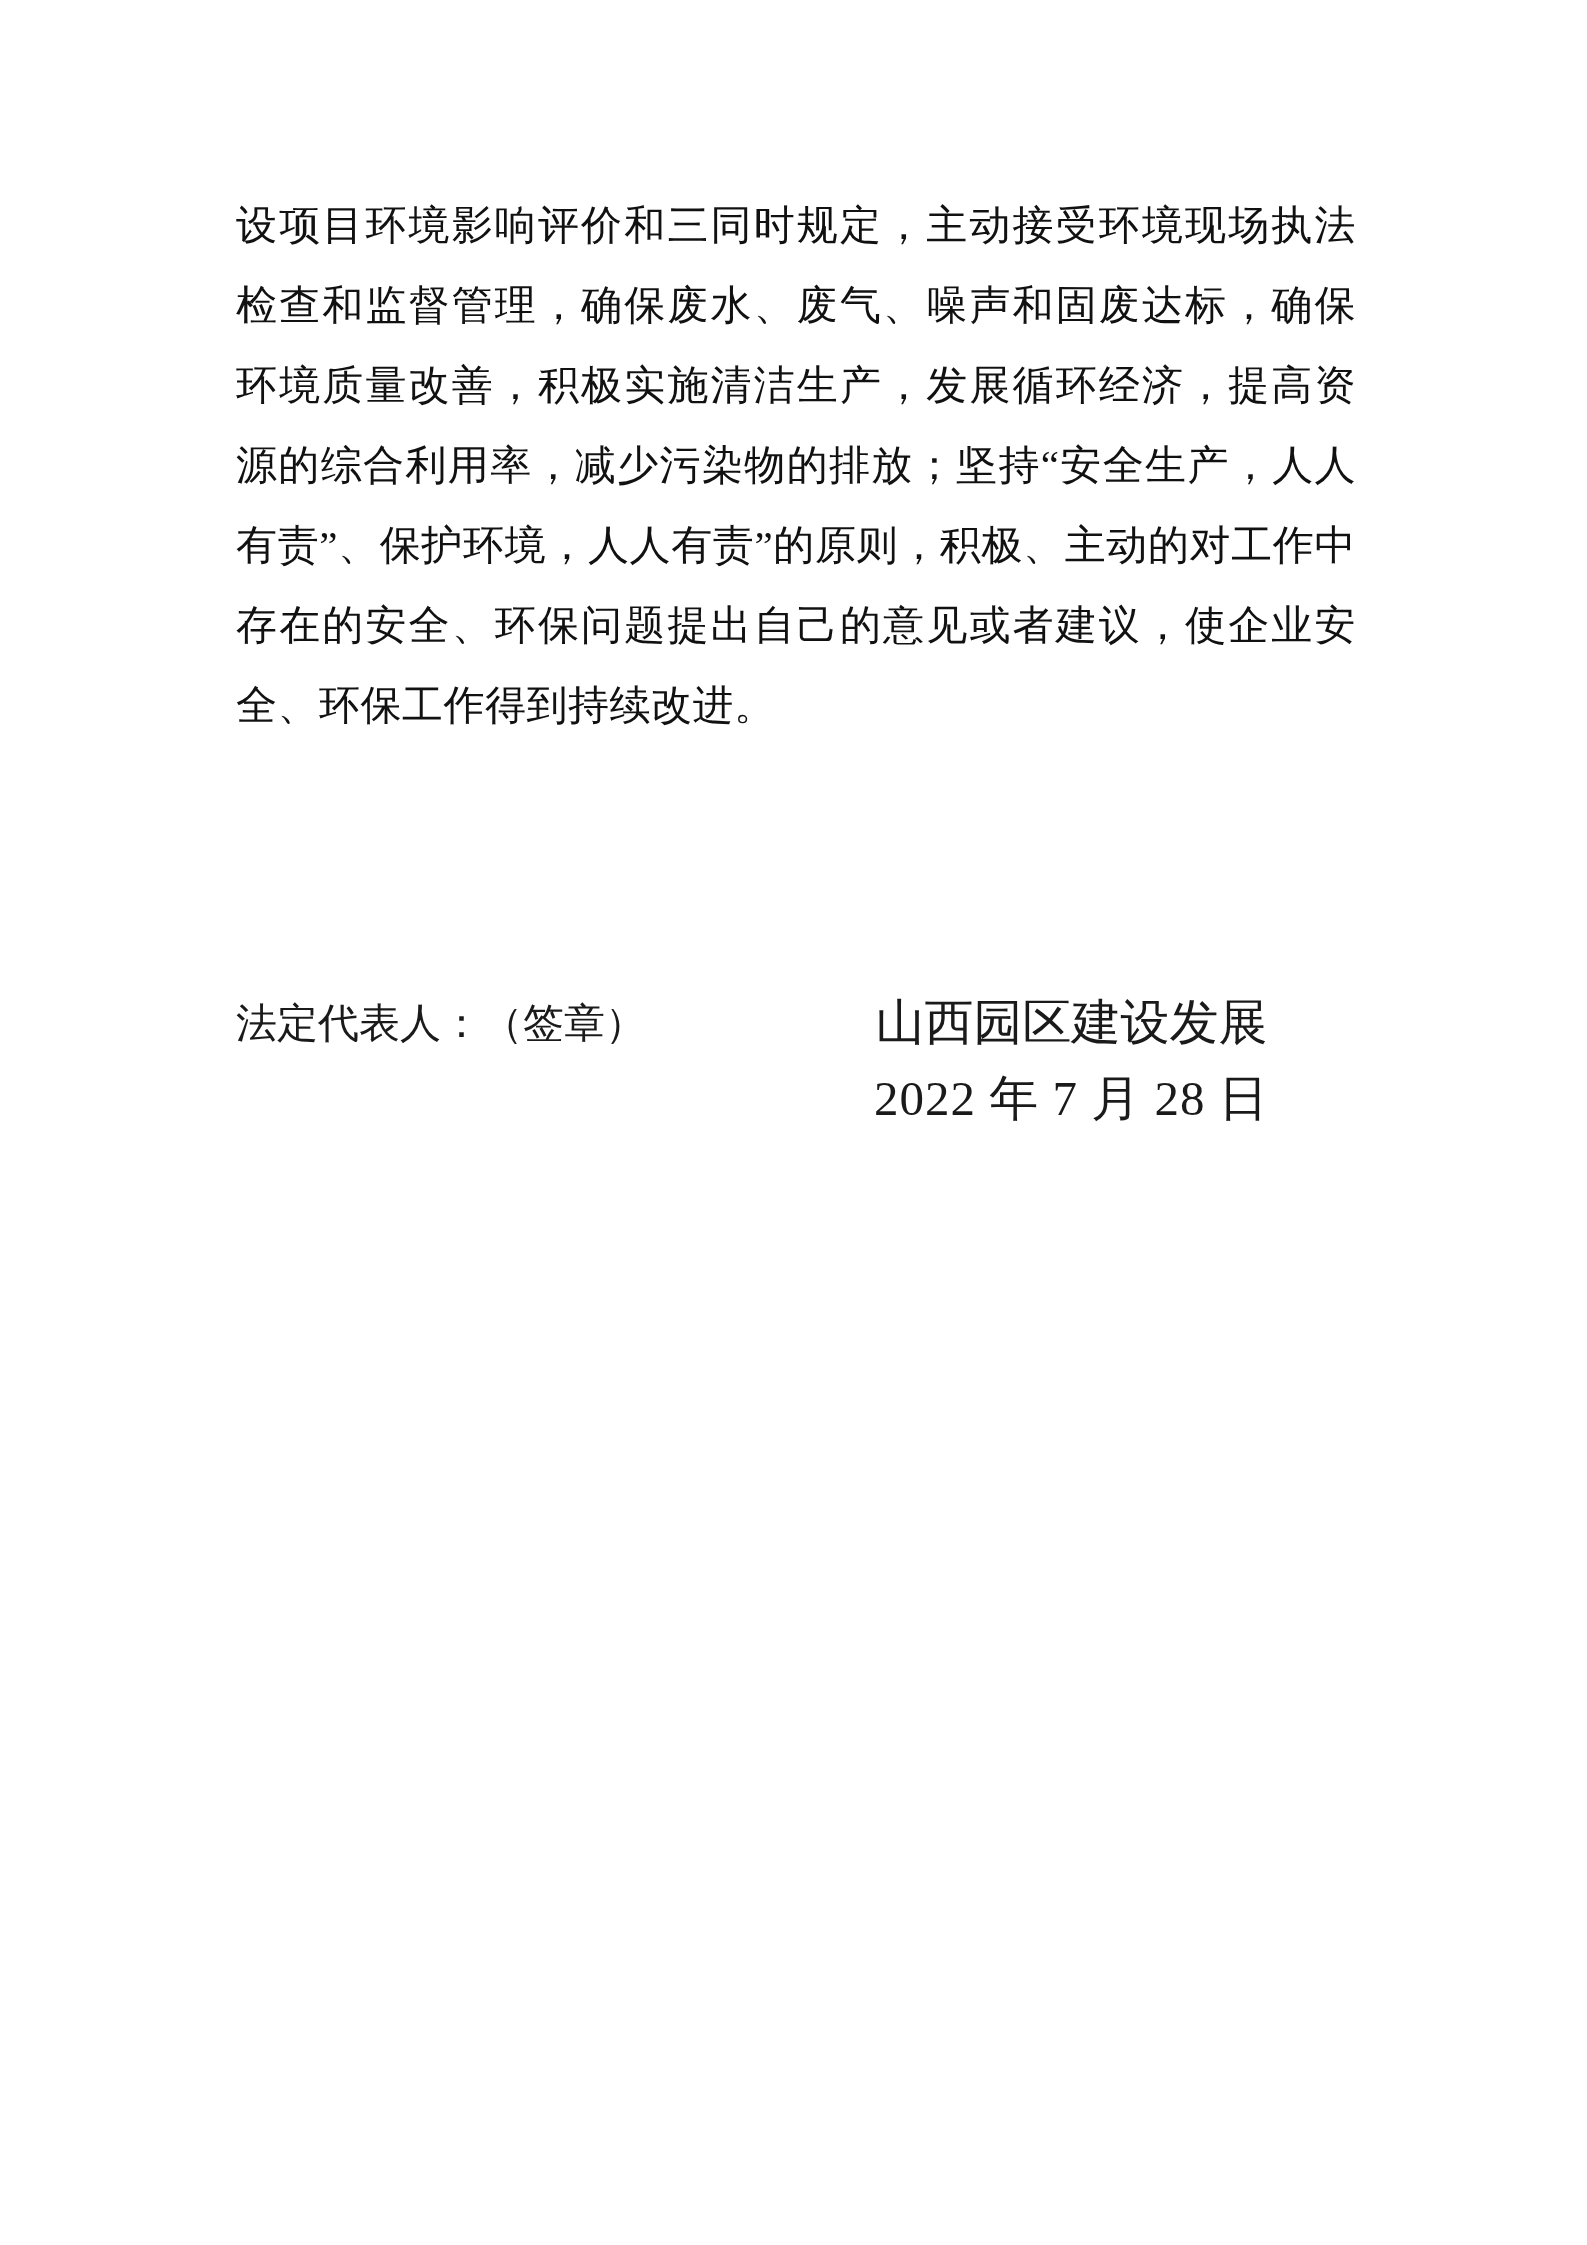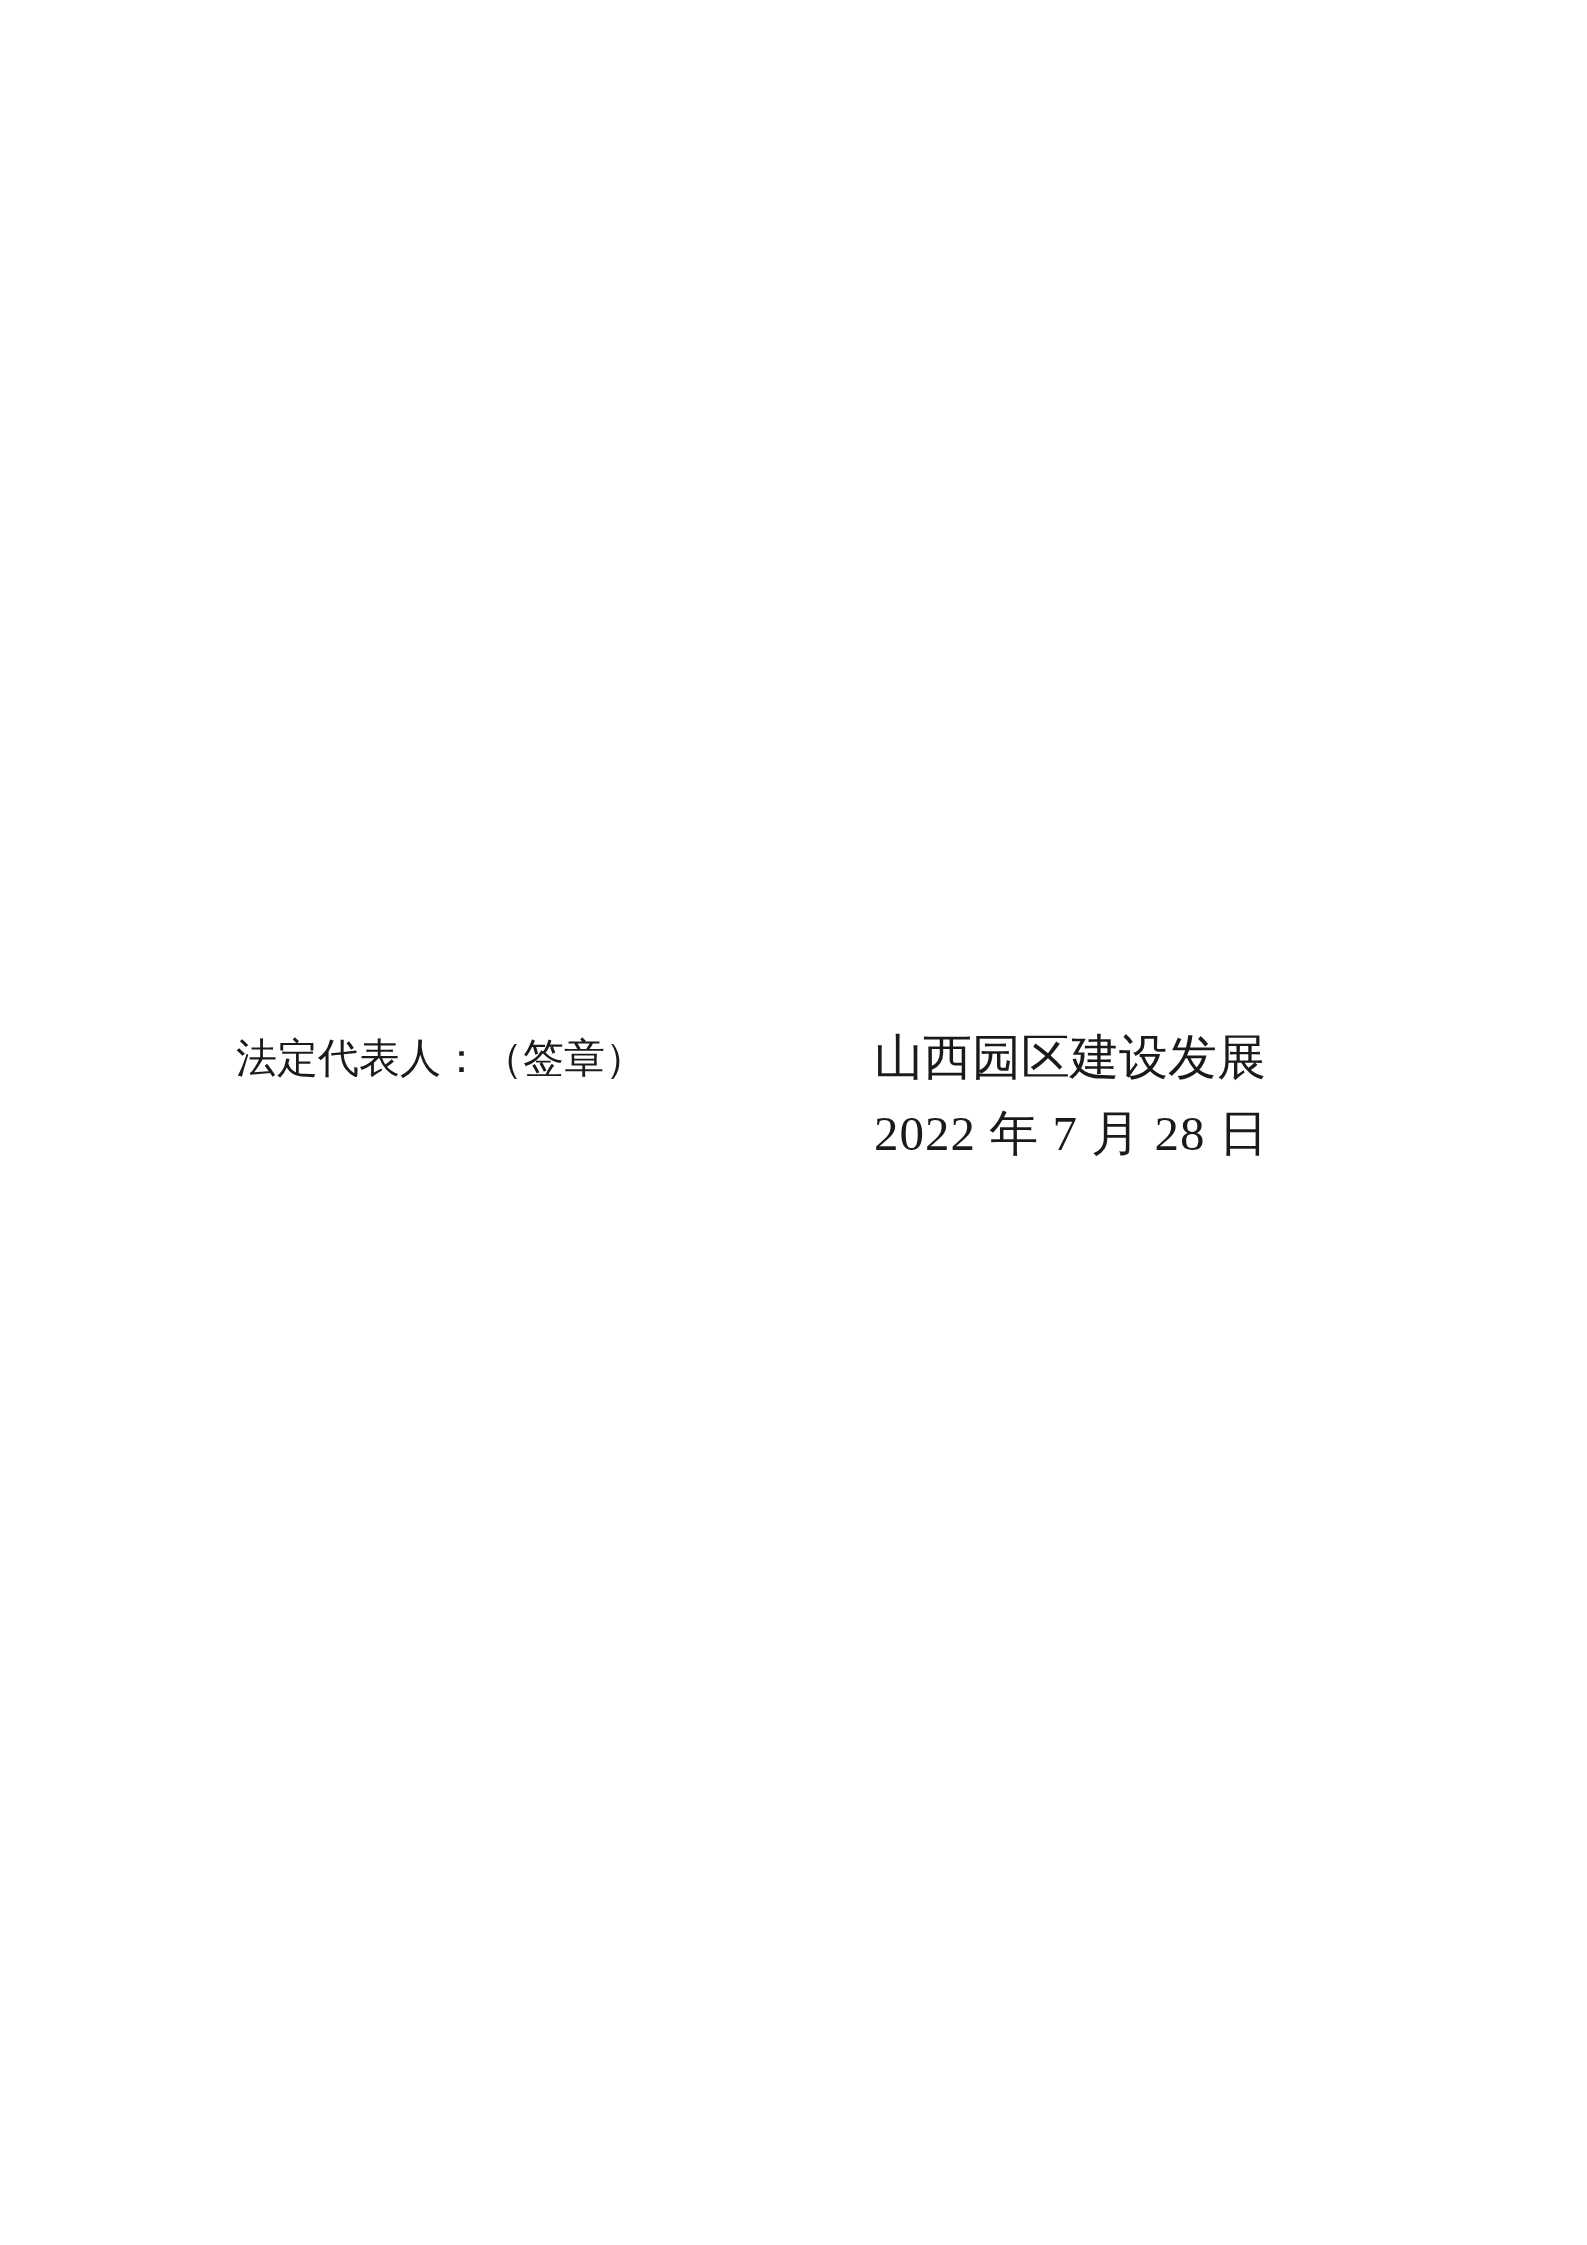--- a/index.html
+++ b/index.html
@@ -34,23 +34,24 @@
     letter-spacing: 0.5px;
     text-align: justify;
     text-justify: inter-ideograph;
     margin: 0;
     color: #111111;
     font-family: "Liberation Serif", "DejaVu Serif", serif;
   }
   .signature-block {
     position: absolute;
     left: 236px;
-    top: 1020px;
+    top: 985px;
     width: 1120px;
     height: 220px;
+    text-align: center;
   }
   .sig-left {
     position: absolute;
     left: 0;
     top: 0;
     font-size: 41px;
     line-height: 76px;
     white-space: nowrap;
   }
   .sig-right {
@@ -65,20 +66,23 @@
   }
   .sig-date {
     letter-spacing: 1px;
   }
 </style>
 </head>
 <body>
 
 <div class="page">
 
+  <div class="body-block">
+    <p class="body-para">设项目环境影响评价和三同时规定，主动接受环境现场执法检查和监督管理，确保废水、废气、噪声和固废达标，确保环境质量改善，积极实施清洁生产，发展循环经济，提高资源的综合利用率，减少污染物的排放；坚持“安全生产，人人有责”、保护环境，人人有责”的原则，积极、主动的对工作中存在的安全、环保问题提出自己的意见或者建议，使企业安全、环保工作得到持续改进。</p>
+  </div>
 
   <div class="signature-block">
     <div class="sig-left">法定代表人：（签章）</div>
     <div class="sig-right">
       <div>山西园区建设发展</div>
       <div class="sig-date">2022 年 7 月 28 日</div>
     </div>
   </div>
 
 </div>

